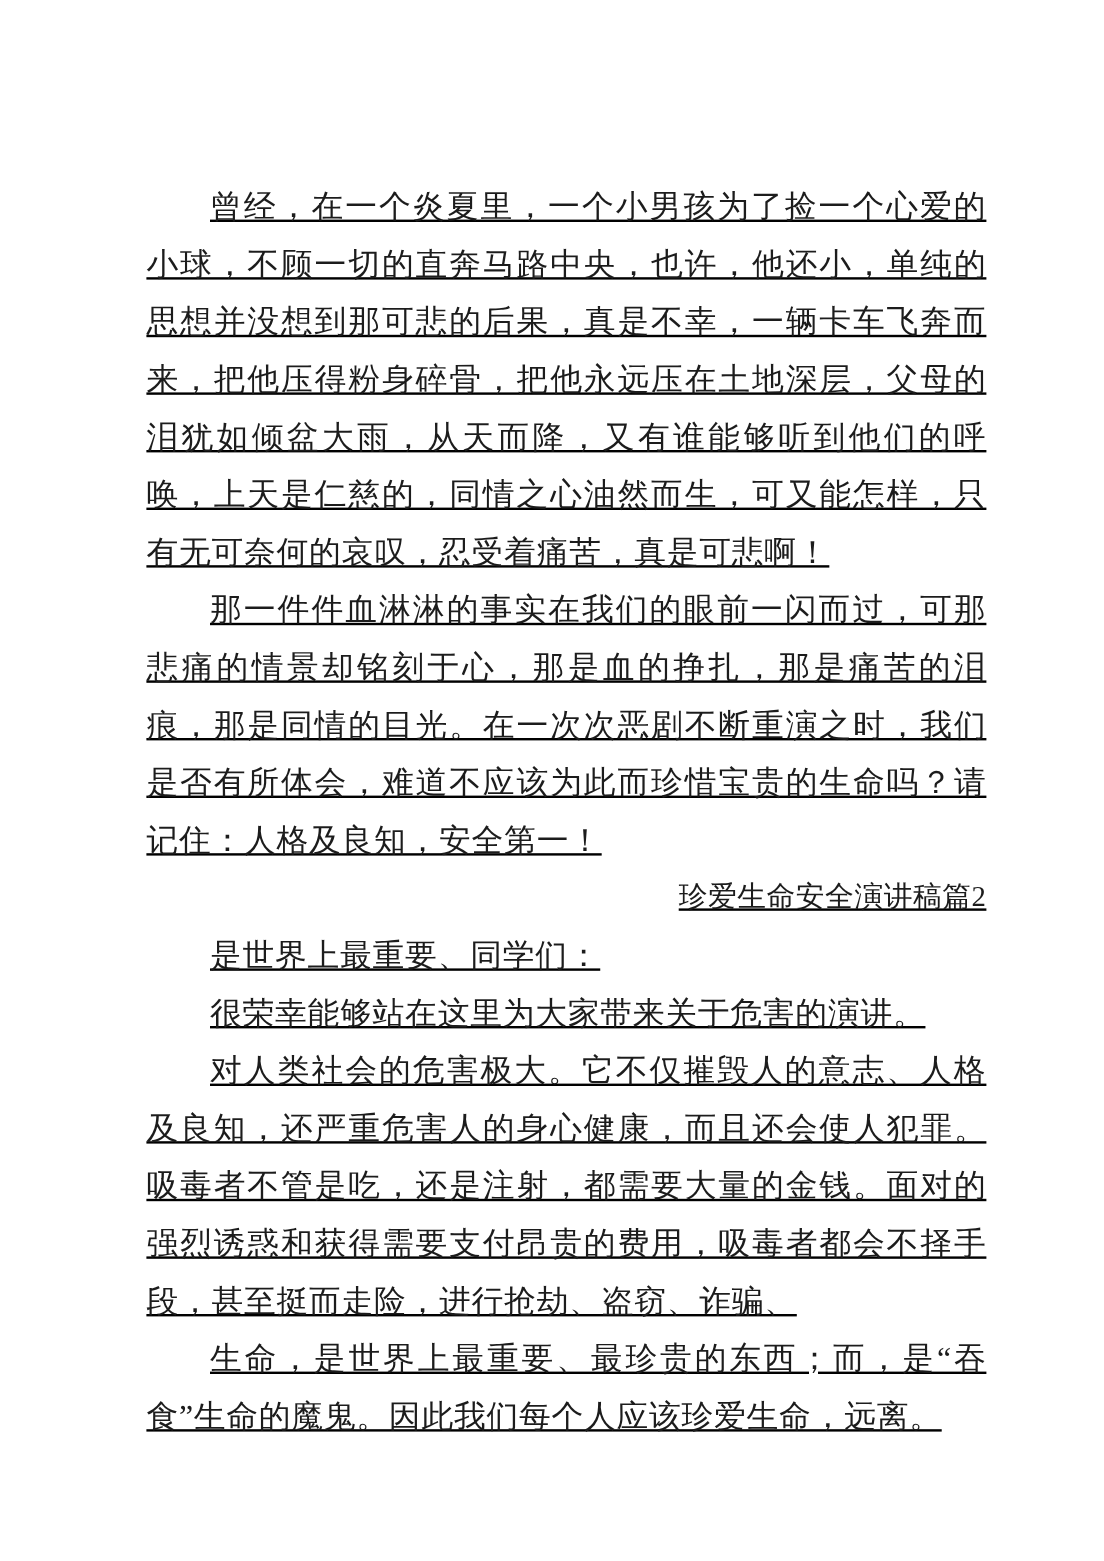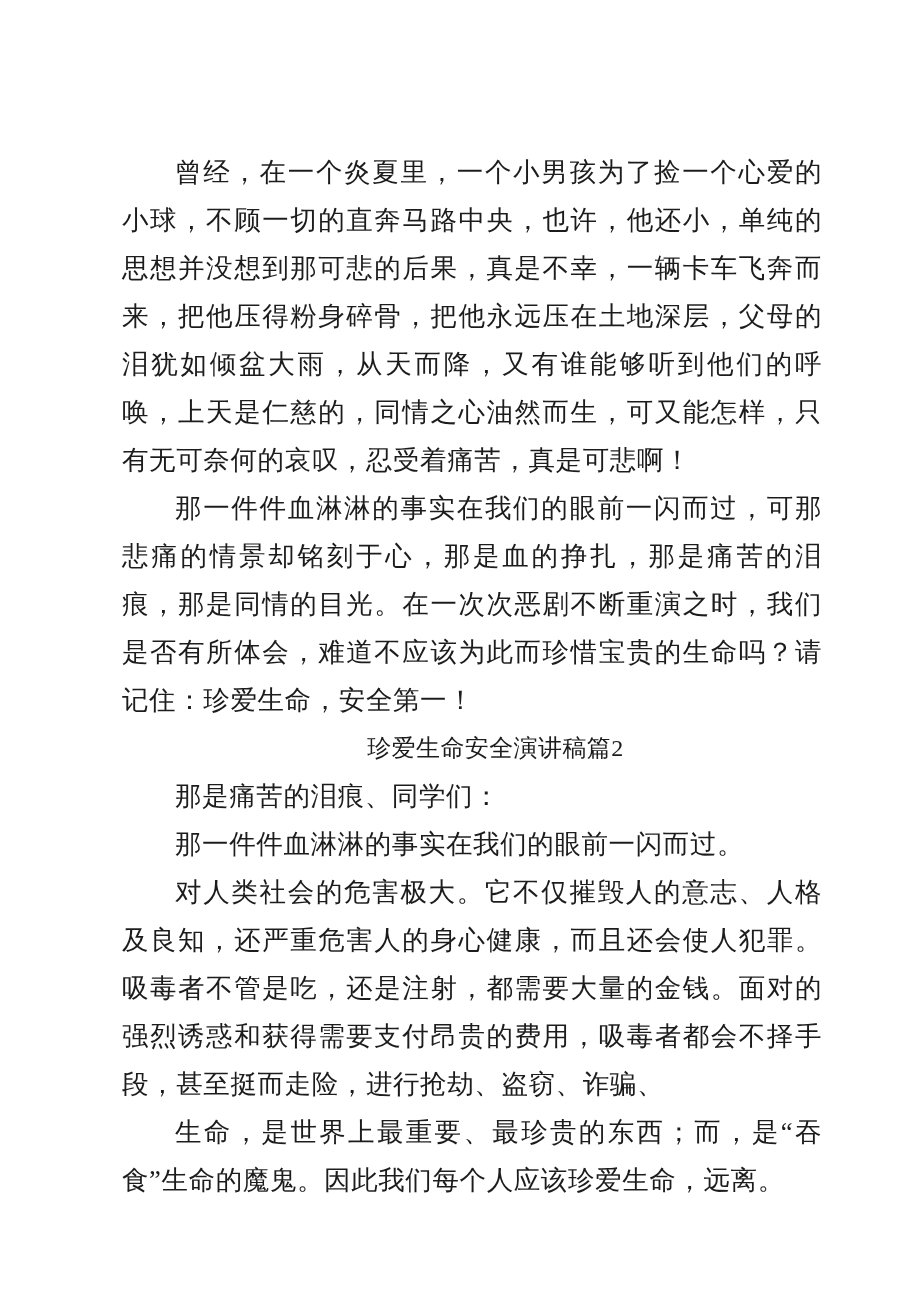--- a/index.html
+++ b/index.html
@@ -14,60 +14,61 @@
     background: #ffffff;
     margin: 0 auto;
     overflow: hidden;
     box-sizing: border-box;
   }
   .doc-body {
     position: absolute;
     left: 122px;
     top: 148px;
     width: 700px;
+    text-decoration: underline;
   }
   .para {
     margin: 0;
     padding: 0;
     font-family: "Liberation Serif", "DejaVu Serif", serif;
     font-size: 26.5px;
     line-height: 48px;
     color: #1c1c1c;
     text-align: justify;
     text-justify: inter-character;
     text-indent: 2em;
     letter-spacing: 0.6px;
     font-weight: 400;
     -webkit-font-smoothing: antialiased;
   }
   .para.heading-line {
     font-size: 24px;
     letter-spacing: 0.4px;
-    text-align: center;
+    text-align: right;
     text-indent: 1.95em;
   }
   .para.short {
     text-align: left;
   }
 </style>
 </head>
 <body>
 
 <div class="page">
   <div class="doc-body">
 
     <p class="para">曾经，在一个炎夏里，一个小男孩为了捡一个心爱的小球，不顾一切的直奔马路中央，也许，他还小，单纯的思想并没想到那可悲的后果，真是不幸，一辆卡车飞奔而来，把他压得粉身碎骨，把他永远压在土地深层，父母的泪犹如倾盆大雨，从天而降，又有谁能够听到他们的呼唤，上天是仁慈的，同情之心油然而生，可又能怎样，只有无可奈何的哀叹，忍受着痛苦，真是可悲啊！</p>
 
-    <p class="para">那一件件血淋淋的事实在我们的眼前一闪而过，可那悲痛的情景却铭刻于心，那是血的挣扎，那是痛苦的泪痕，那是同情的目光。在一次次恶剧不断重演之时，我们是否有所体会，难道不应该为此而珍惜宝贵的生命吗？请记住：珍爱生命，安全第一！</p>
+    <p class="para">那一件件血淋淋的事实在我们的眼前一闪而过，可那悲痛的情景却铭刻于心，那是血的挣扎，那是痛苦的泪痕，那是同情的目光。在一次次恶剧不断重演之时，我们是否有所体会，难道不应该为此而珍惜宝贵的生命吗？请记住：人格及良知，安全第一！</p>
 
     <p class="para heading-line">珍爱生命安全演讲稿篇2</p>
 
-    <p class="para short">那是痛苦的泪痕、同学们：</p>
+    <p class="para short">是世界上最重要、同学们：</p>
 
 
-    <p class="para short">那一件件血淋淋的事实在我们的眼前一闪而过。</p>
+    <p class="para short">很荣幸能够站在这里为大家带来关于危害的演讲。</p>
 
     <p class="para">对人类社会的危害极大。它不仅摧毁人的意志、人格及良知，还严重危害人的身心健康，而且还会使人犯罪。吸毒者不管是吃，还是注射，都需要大量的金钱。面对的强烈诱惑和获得需要支付昂贵的费用，吸毒者都会不择手段，甚至挺而走险，进行抢劫、盗窃、诈骗、</p>
 
     <p class="para">生命，是世界上最重要、最珍贵的东西；而，是“吞食”生命的魔鬼。因此我们每个人应该珍爱生命，远离。</p>
 
   </div>
 </div>
 
 </body></html>

